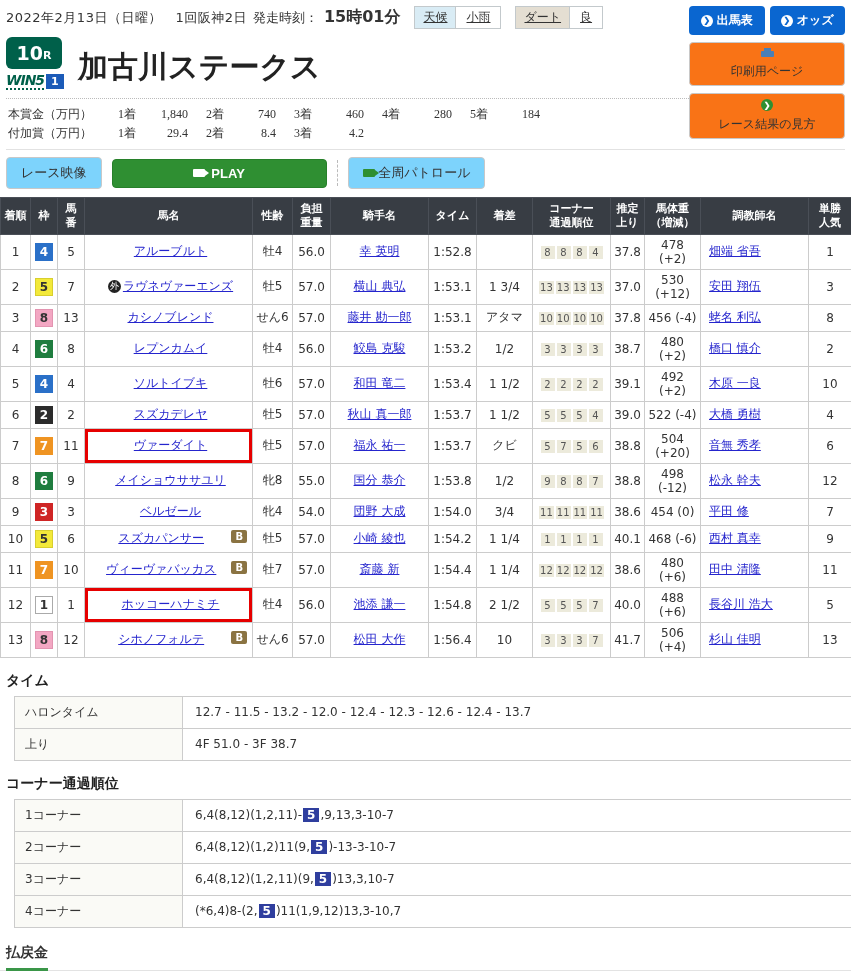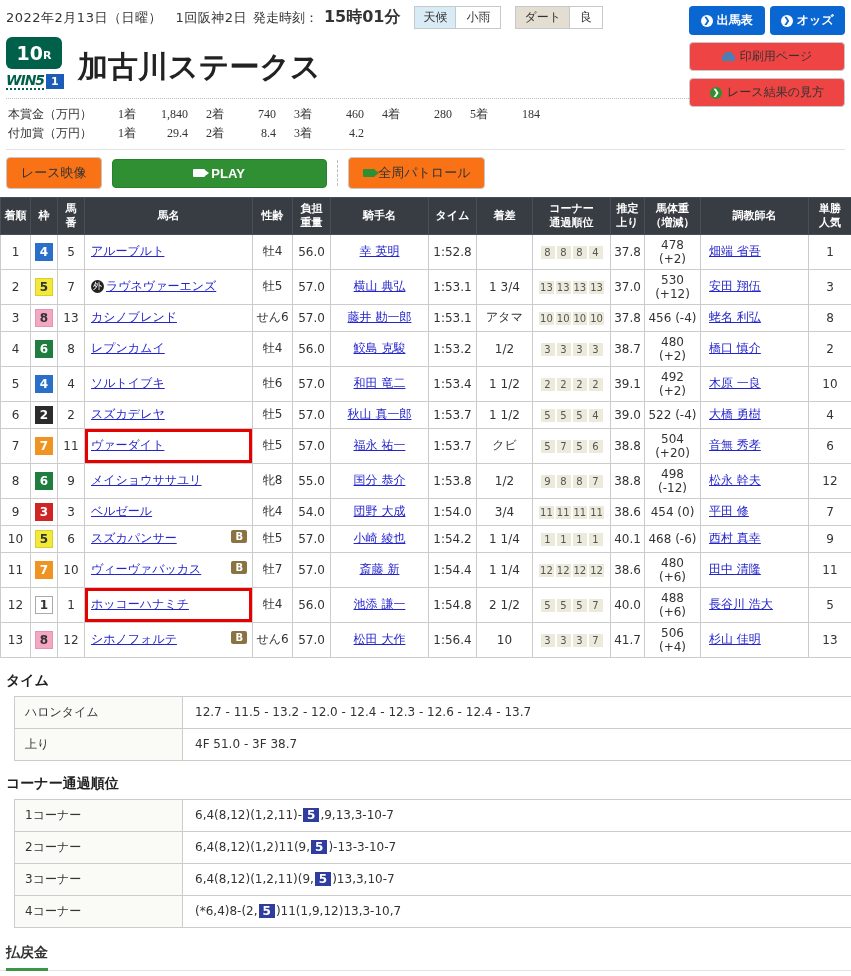--- a/index.html
+++ b/index.html
@@ -8,21 +8,21 @@
     font-family:"DejaVu Sans","Liberation Sans",sans-serif;
     font-size:12px; overflow:hidden; position:relative;
   }
   a { color:#2525cd; text-decoration:underline; cursor:pointer; }
 
   
   .top-area { position:relative; padding:6px 6px 0 6px; }
   .date-line { display:flex; align-items:center; gap:6px; font-size:13px; }
   .date-text { letter-spacing:0.5px; }
   .start-time { font-weight:bold; font-size:16px; }
-  .badge-pair { display:flex; border:1px solid #c3c9cc; font-size:12px; margin-left:8px; }
+  .badge-pair { display:flex; border:1px solid #c3c9cc; font-size:12px; margin-left:8px;text-decoration:underline; }
   .badge-pair .bp-label { padding:2px 8px; background:#d9ecf5; border-right:1px solid #c3c9cc; }
   .badge-pair .bp-value { padding:2px 10px; background:#fff; }
   .badge-pair.track .bp-label { background:#e4ded2; }
 
   .race-head { display:flex; margin-top:8px; }
   .race-left { width:64px; }
   .race-no-badge { width:56px; height:32px; background:#00604a; color:#fff; border-radius:6px;
     display:flex; align-items:center; justify-content:center; font-weight:bold; font-size:19px; }
   .race-no-badge .r-suffix { font-size:11px; margin-top:5px; }
   .win5 { margin-top:3px; display:flex; align-items:center; gap:2px; }
@@ -32,52 +32,52 @@
   .race-title { font-size:30px; font-weight:bold; color:#222; line-height:1.2;margin-top:12px; }
   .race-cond { margin-top:6px; font-size:13px; }
   .race-dist { font-weight:bold; font-size:17px; }
 
   .topright { position:absolute; top:6px; right:6px; width:156px; }
   .blue-btn-row { display:flex; gap:5px; }
   .btn-blue { flex:1; background:#0a66d0; color:#fff; border:none; border-radius:4px;
     font-size:12px; font-weight:bold; padding:6px 4px; display:flex; align-items:center; justify-content:center; gap:4px; cursor:pointer; }
   .circ { width:12px; height:12px; border-radius:50%; background:#fff; color:#0a66d0;
     font-size:8px; font-weight:bold; display:inline-flex; align-items:center; justify-content:center; }
-  .btn-white { width:100%; background:#ef4444; border:1px solid #c8c8c8; border-radius:4px; color:#333;
-    font-size:12px; padding:5px 4px; margin-top:7px; display:flex; align-items:center; justify-content:center; gap:5px; cursor:pointer; }
+  .btn-white { width:100%; background:#f97316; border:1px solid #c8c8c8; border-radius:4px; color:#333;
+    font-size:12px; padding:5px 4px; margin-top:7px; display:flex; align-items:center; justify-content:center; gap:5px; cursor:pointer;flex-direction:column; }
   .circ-green { width:12px; height:12px; border-radius:50%; background:#2f8f32; color:#fff;
     font-size:8px; font-weight:bold; display:inline-flex; align-items:center; justify-content:center; }
   .printer-icon { display:inline-block; width:13px; height:10px; position:relative; }
   .printer-icon::before { content:""; position:absolute; left:3px; top:0; width:7px; height:3px; background:#4a7fb5; }
   .printer-icon::after { content:""; position:absolute; left:0; top:3px; width:13px; height:6px; background:#4a7fb5; border-radius:1px; }
 
   .prize-block { margin-top:8px; border-top:1px dotted #bbb; border-bottom:1px solid #e2e2e2; padding:6px 0 6px 2px; font-size:12px; }
   .prize-row { display:flex; line-height:1.6;font-family:Liberation Serif, serif; }
   .prize-label { width:92px; }
   .prize-rank { width:36px; text-align:right; }
   .prize-val { width:52px; text-align:right; }
 
   
   .video-row { display:flex; align-items:center; padding:7px 6px 8px 6px; gap:10px; }
-  .btn-plain { background:#f97316; border:1px solid #c8c8c8; border-radius:4px; padding:6px 14px; font-size:13px; color:#333; cursor:pointer; }
+  .btn-plain { background:#7dd3fc; border:1px solid #c8c8c8; border-radius:4px; padding:6px 14px; font-size:13px; color:#333; cursor:pointer; }
   .btn-play { background:#2f8f32; border:1px solid #27802a; border-radius:4px; color:#fff; font-weight:bold;
     width:215px; padding:6px 0; font-size:13px; display:flex; align-items:center; justify-content:center; gap:6px; cursor:pointer; }
   .cam { display:inline-block; position:relative; width:12px; height:8px; background:#fff; border-radius:1px; }
   .cam::after { content:""; position:absolute; right:-4px; top:1px; border-left:4px solid #fff;
     border-top:3px solid transparent; border-bottom:3px solid transparent; }
   .cam.green { background:#2f8f32; }
   .cam.green::after { border-left-color:#2f8f32; }
   .vsep { border-left:1px dashed #bbb; height:26px; }
 
   
   table.results { width:851px; border-collapse:collapse; table-layout:fixed; }
   table.results th { background:#383d44; color:#fff; font-size:11px; font-weight:bold;
     border:1px solid #4a4f57; padding:4px 1px; white-space:pre-line; line-height:1.25; }
   table.results td { border:1px solid #ccc; padding:3px 2px; text-align:center; font-size:12px; background:#fff; height:27px; }
-  table.results td.name-cell { text-align:left; padding-left:6px; position:relative; }
+  table.results td.name-cell { text-align:center; padding-left:6px; position:relative; }
   .red-box { box-shadow:inset 0 0 0 3px #e60000; }
   .frame-sq { display:inline-flex; width:18px; height:18px; align-items:center; justify-content:center;
     font-weight:bold; font-size:12px; border:1px solid #aaa; background:#fff; color:#333; }
   .fc1 { background:#fff; color:#333; }
   .fc2 { background:#2b2b2b; color:#fff; border-color:#2b2b2b; }
   .fc3 { background:#cf2525; color:#fff; border-color:#cf2525; }
   .fc4 { background:#2a70c8; color:#fff; border-color:#2a70c8; }
   .fc5 { background:#f3e93a; color:#333; border-color:#d8cf2e; }
   .fc6 { background:#1f7d3f; color:#fff; border-color:#1f7d3f; }
   .fc7 { background:#ef9422; color:#fff; border-color:#ef9422; }

